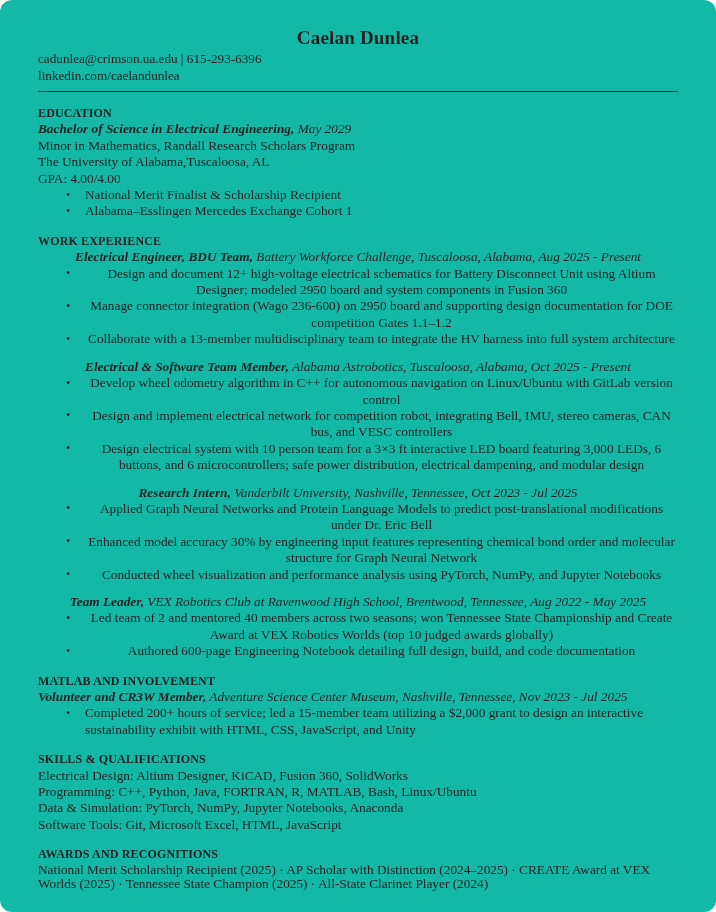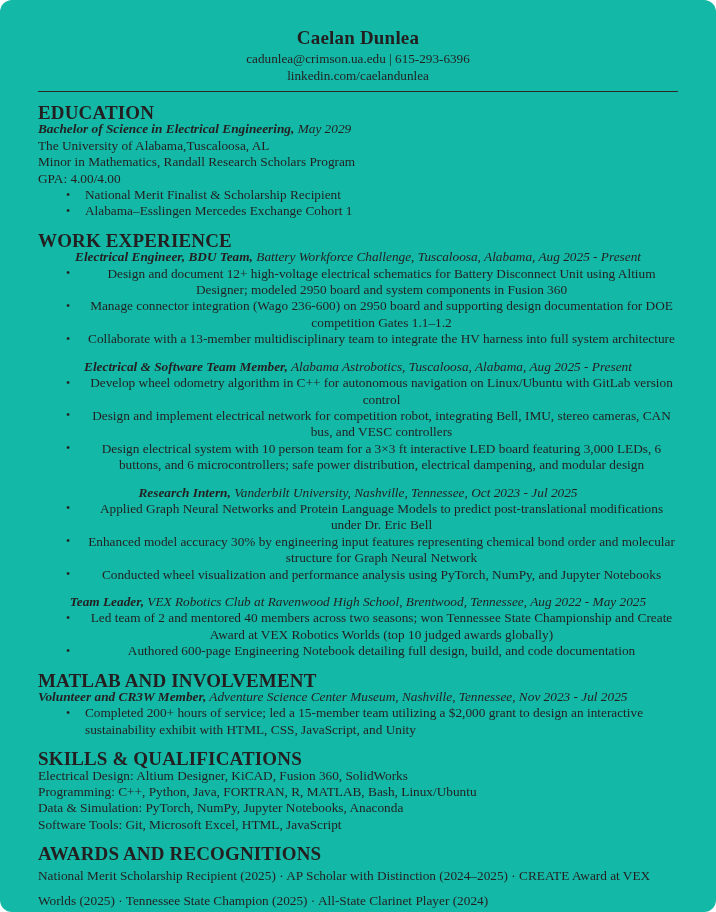--- a/index.html
+++ b/index.html
@@ -29,42 +29,41 @@
   
   .hdr-name {
     text-align: center;
     font-weight: bold;
     font-size: 19px;
     line-height: 23px;
     letter-spacing: 0.2px;
     margin: 0 0 2px 0;
   }
   .hdr-line {
-    text-align: center;
     font-size: 13.2px;
     line-height: 16.5px;
     margin: 0;
   }
   .rule {
     border: 0;
     border-top: 1.6px solid #2b2b2b;
     margin: 7px 0 0 0;
     width: 100%;
   }
 
   
   .section {
     margin-top: 13px;
   }
   .section:first-of-type {
     margin-top: 14px;
   }
   .sec-title {
     font-weight: bold;
-    font-size: 19px;
+    font-size: 12px;
     line-height: 16.4px;
     letter-spacing: 0.15px;
     margin: 0;
   }
   .entry {
     margin: 0;
     text-align: center;
   }
   .entry + .entry {
     margin-top: 11px;
@@ -99,63 +98,63 @@
   ul.bullets li::before {
     content: "\2022";
     position: absolute;
     left: 28px;
     top: -0.5px;
     font-size: 12px;
   }
 
   .para {
     font-size: 13.3px;
-    line-height: 25px;
+    line-height: 14px;
     margin: 0;
   }
 </style>
 </head>
 <body>
 
 <div class="page">
   <div class="inner">
 
     <div>
       <div class="hdr-name">Caelan Dunlea</div>
       <div class="hdr-line">cadunlea@crimson.ua.edu | 615-293-6396</div>
       <div class="hdr-line">linkedin.com/caelandunlea</div>
       <hr class="rule">
     </div>
 
     <div class="section">
       <div class="sec-title">EDUCATION</div>
       <div class="entry-head"><span class="role">Bachelor of Science in Electrical Engineering,</span><span> May 2029</span></div>
+      <div class="plain-line">Minor in Mathematics, Randall Research Scholars Program</div>
       <div class="plain-line">The University of Alabama,Tuscaloosa, AL</div>
-      <div class="plain-line">Minor in Mathematics, Randall Research Scholars Program</div>
       <div class="plain-line">GPA: 4.00/4.00</div>
       <ul class="bullets">
         <li>National Merit Finalist &amp; Scholarship Recipient</li>
         <li>Alabama–Esslingen Mercedes Exchange Cohort 1</li>
       </ul>
     </div>
 
     <div class="section">
       <div class="sec-title">WORK EXPERIENCE</div>
 
       <div class="entry" style="margin-top:0">
         <div class="entry-head"><span class="role">Electrical Engineer, BDU Team,</span><span> Battery Workforce Challenge, Tuscaloosa, Alabama, Aug 2025 - Present</span></div>
         <ul class="bullets">
           <li>Design and document 12+ high-voltage electrical schematics for Battery Disconnect Unit using Altium Designer; modeled 2950 board and system components in Fusion 360</li>
           <li>Manage connector integration (Wago 236-600) on 2950 board and supporting design documentation for DOE competition Gates 1.1–1.2</li>
           <li>Collaborate with a 13-member multidisciplinary team to integrate the HV harness into full system architecture</li>
         </ul>
       </div>
 
       <div class="entry">
-        <div class="entry-head"><span class="role">Electrical &amp; Software Team Member,</span><span> Alabama Astrobotics, Tuscaloosa, Alabama, Aug 2025 - Present</span></div>
+        <div class="entry-head"><span class="role">Electrical &amp; Software Team Member,</span><span> Alabama Astrobotics, Tuscaloosa, Alabama, Oct 2025 - Present</span></div>
         <ul class="bullets">
           <li>Develop wheel odometry algorithm in C++ for autonomous navigation on Linux/Ubuntu with GitLab version control</li>
           <li>Design and implement electrical network for competition robot, integrating Bell, IMU, stereo cameras, CAN bus, and VESC controllers</li>
           <li>Design electrical system with 10 person team for a 3×3 ft interactive LED board featuring 3,000 LEDs, 6 buttons, and 6 microcontrollers; safe power distribution, electrical dampening, and modular design</li>
         </ul>
       </div>
 
       <div class="entry">
         <div class="entry-head"><span class="role">Research Intern,</span><span> Vanderbilt University, Nashville, Tennessee, Oct 2023 - Jul 2025</span></div>
         <ul class="bullets">

